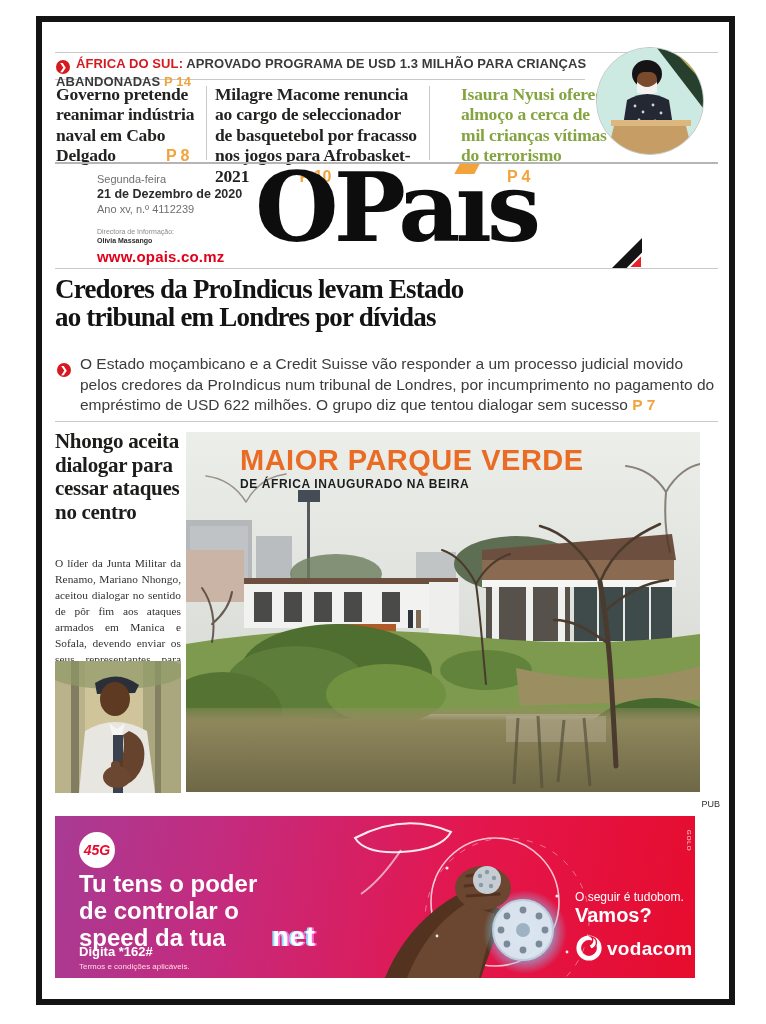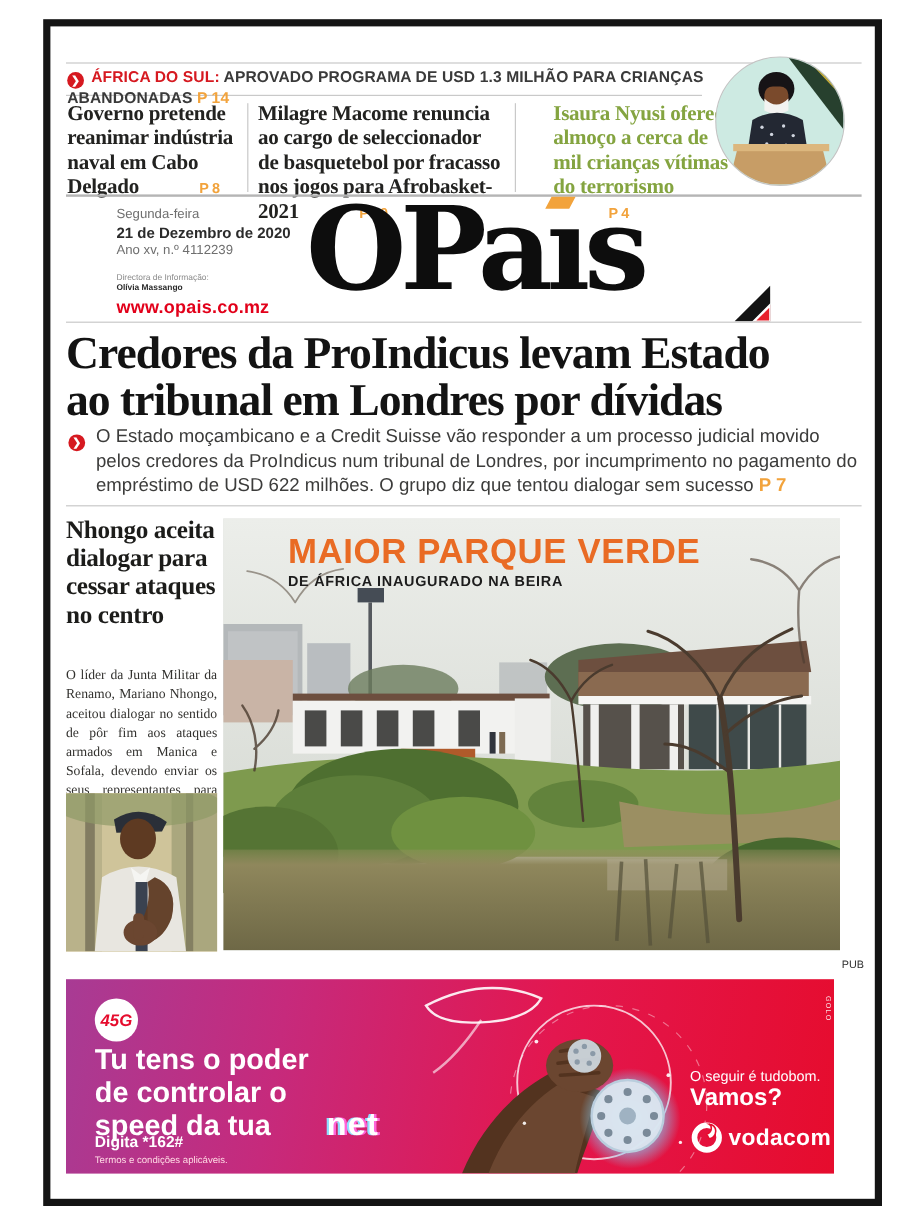--- a/index.html
+++ b/index.html
@@ -15,42 +15,42 @@
           color:#3a3a3a;letter-spacing:.1px;}
   .chev{display:inline-block;width:14px;height:14px;border-radius:50%;background:#d61920;
         color:#fff;font-size:9px;line-height:14px;text-align:center;vertical-align:-2px;
         font-weight:bold;margin-right:6px;}
   .tag{color:#d61920;}
   .pref{color:#f2a33c;}
 
   
   .col-head{position:absolute;font-family:"Liberation Serif",serif;font-weight:bold;
             color:#222220;font-size:17.5px;line-height:1.17;letter-spacing:-.2px;}
-  .col-head .pref{font-family:"Liberation Sans",sans-serif;font-size:12px;padding-left:46px;}
+  .col-head .pref{font-family:"Liberation Sans",sans-serif;font-size:16px;padding-left:46px;}
   .green{color:#84a440;}
 
   
   .circ{position:absolute;left:596px;top:47px;width:106px;height:106px;border-radius:50%;
         overflow:hidden;border:1px solid #c4c4c4;background:#cdeae2;}
 
   
   .mh-small{position:absolute;left:97px;color:#6f6f6f;font-size:11px;line-height:1.3;}
   .mh-bold{color:#2b2b2b;font-weight:bold;}
   .mh-dir{position:absolute;left:97px;font-size:7px;color:#8a8a8a;line-height:1.35;}
   .mh-web{position:absolute;left:97px;color:#e2001a;font-weight:bold;font-size:15px;letter-spacing:.2px;}
   .logo{position:absolute;left:255px;top:158px;height:112px;font-family:"DejaVu Serif",serif;
         font-weight:bold;font-size:96px;line-height:100px;color:#0d0d0d;letter-spacing:-5px;white-space:nowrap;}
   .logo .li{position:relative;display:inline-block;}
   .logo .acc{position:absolute;left:2px;top:6px;width:20px;height:10px;background:#f2a33c;
              transform:skewX(-28deg);}
   .logo-mark{position:absolute;left:612px;top:238px;width:30px;height:30px;}
 
   
   .lead-h{position:absolute;left:55px;top:276px;width:670px;font-family:"Liberation Serif",serif;
-          font-weight:bold;font-size:38px;line-height:1.02;color:#131313;letter-spacing:-.8px;}
+          font-weight:bold;font-size:27px;line-height:1.02;color:#131313;letter-spacing:-.8px;}
   .lead-sum{position:absolute;left:80px;top:354px;width:644px;font-size:15.5px;line-height:1.33;
             color:#3c3c3b;}
   .lead-sum .pref{font-weight:bold;}
   .lead-chev{position:absolute;left:57px;top:357px;}
 
   
   .ls-h{position:absolute;left:55px;top:430px;width:128px;font-family:"Liberation Serif",serif;
         font-weight:bold;font-size:21px;line-height:1.13;color:#1c1c1a;letter-spacing:-.3px;}
   .ls-b{position:absolute;left:55px;top:556px;width:126px;font-family:"Liberation Serif",serif;
         font-size:11.4px;line-height:1.4;color:#33322f;text-align:justify;}

